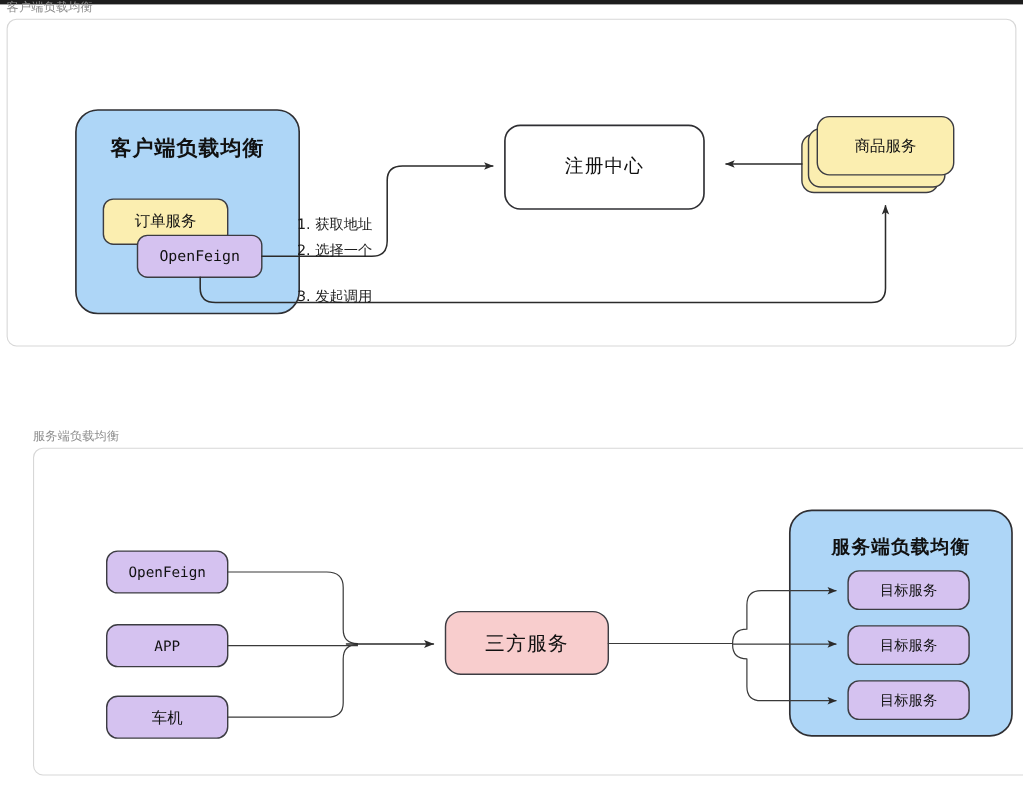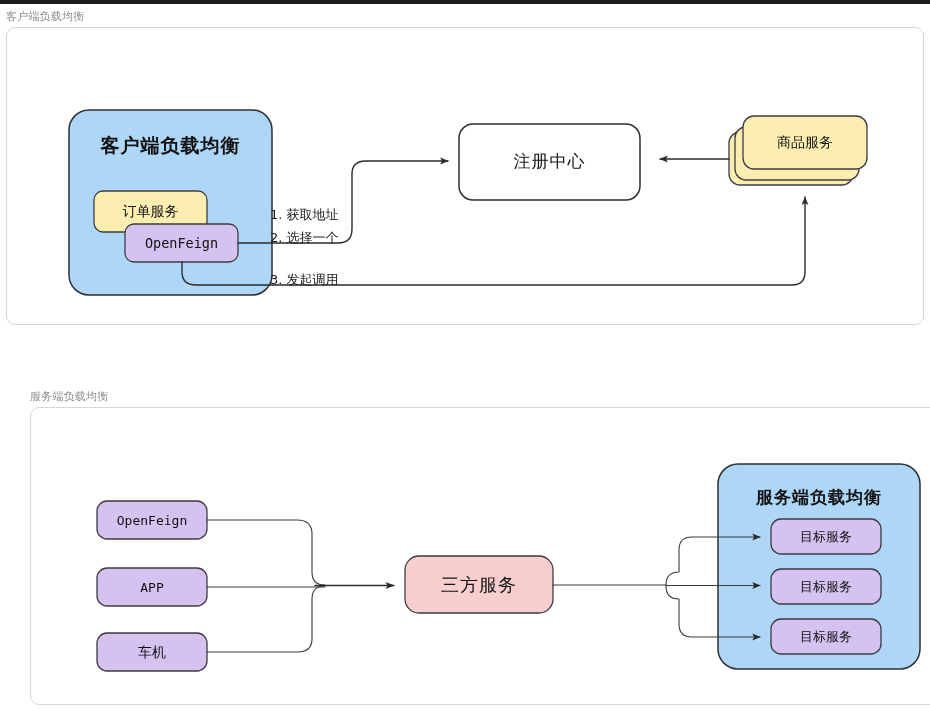--- a/index.html
+++ b/index.html
@@ -67,21 +67,21 @@
   .shape-soft{
     stroke:#3c3c42;
     stroke-width:1.3;
   }
 </style>
 </head>
 <body>
 
 <div class="topbar"></div>
 
-<div class="figure" style="left:6px;top:10px;width:774px;height:318px;">
+<div class="figure" style="left:6px;top:0;width:774px;height:318px;">
 
   <div class="fig-caption">客户端负载均衡</div>
 
   <div class="panel" style="width:918px;height:298px;margin-top:3px;">
 
     <svg width="916" height="296" viewBox="0 0 916 296">
       <defs>
         <marker id="arrowR" markerWidth="11" markerHeight="11" refX="8.4" refY="4" orient="auto" markerUnits="userSpaceOnUse">
           <path d="M0.5,0.6 L9,4 L0.5,7.4 L2.4,4 Z" fill="#2b2b2b"></path>
         </marker>

